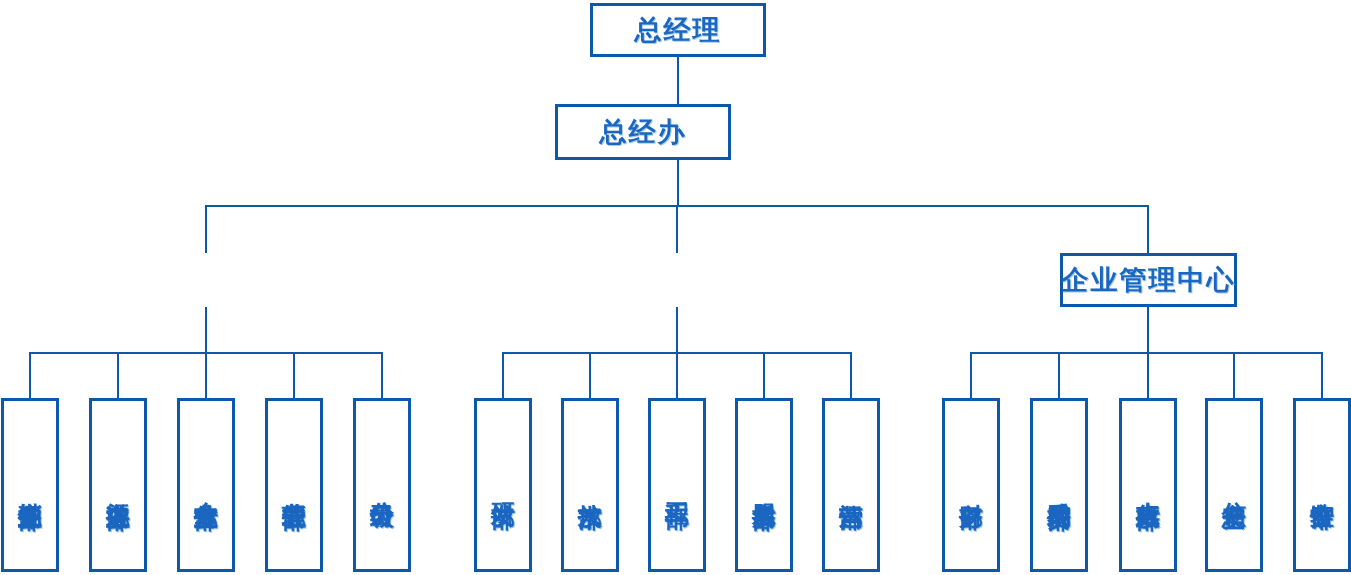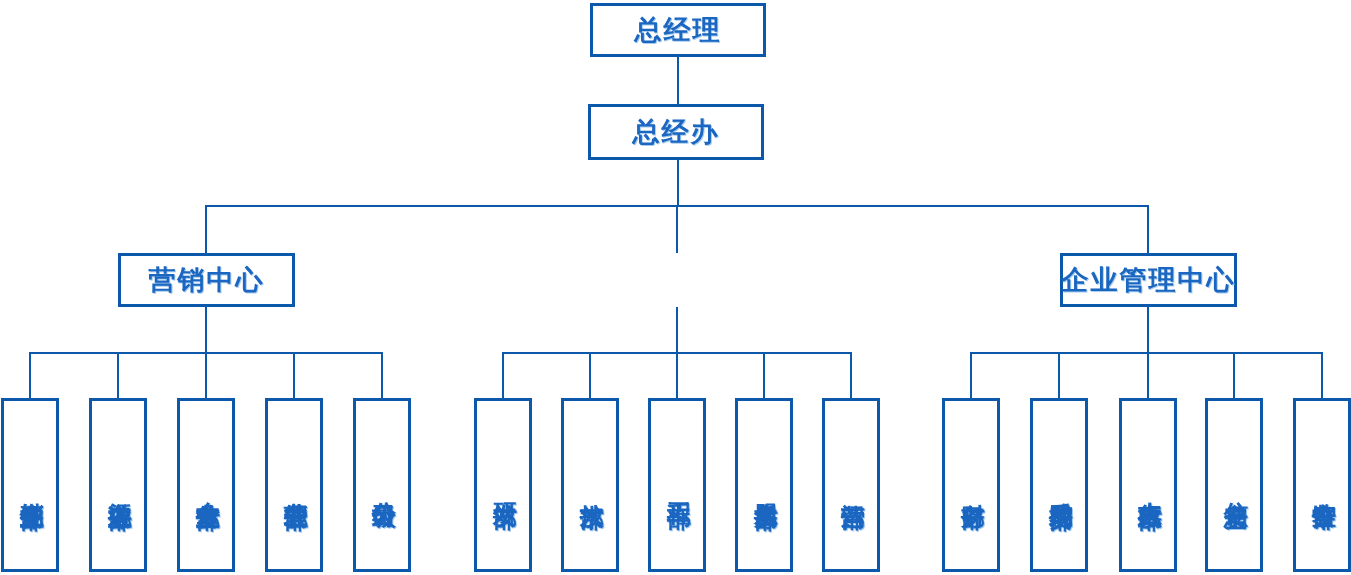--- a/index.html
+++ b/index.html
@@ -11,21 +11,20 @@
   body {
     background: var(--background);
     font-family: "Liberation Sans", "DejaVu Sans", sans-serif;
   }
   .stage {
     position: relative;
     width: 1351px;
     height: 575px;
     background: var(--background);
     overflow: hidden;
-    font-family: Liberation Mono, monospace;
   }
   .node {
     position: absolute;
     box-sizing: border-box;
     border: 3px solid var(--line);
     background: #fff;
     display: flex;
     align-items: center;
     justify-content: center;
     color: var(--text);
@@ -83,27 +82,24 @@
   <div class="line" style="left:970px;top:352px;width:353px;height:2px"></div>
   <div class="line" style="left:970px;top:352px;width:2px;height:46px"></div>
   <div class="line" style="left:1058px;top:352px;width:2px;height:46px"></div>
   <div class="line" style="left:1147px;top:352px;width:2px;height:46px"></div>
   <div class="line" style="left:1233px;top:352px;width:2px;height:46px"></div>
   <div class="line" style="left:1321px;top:352px;width:2px;height:46px"></div>
 
   <div class="node lv1" style="left:590px;top:3px;width:176px;height:54px">
     <span>总经理</span>
   </div>
-  <div class="node lv1" style="left:588px;top:104px;width:176px;height:56px">
+  <div class="node lv1" style="left:555px;top:104px;width:176px;height:56px">
     <span>总经办</span>
   </div>
 
-  <div class="node lv2" style="left:118px;top:253px;width:177px;height:54px">
-    <span>营销中心</span>
-  </div>
   <div class="node lv2" style="left:1060px;top:253px;width:177px;height:54px">
     <span>企业管理中心</span>
   </div>
 
   <div class="node lv3" style="left:1px;top:398px;width:58px;height:174px">
     <span>直销业务部</span>
   </div>
   <div class="node lv3" style="left:89px;top:398px;width:58px;height:174px">
     <span>渠道业务部</span>
   </div>

